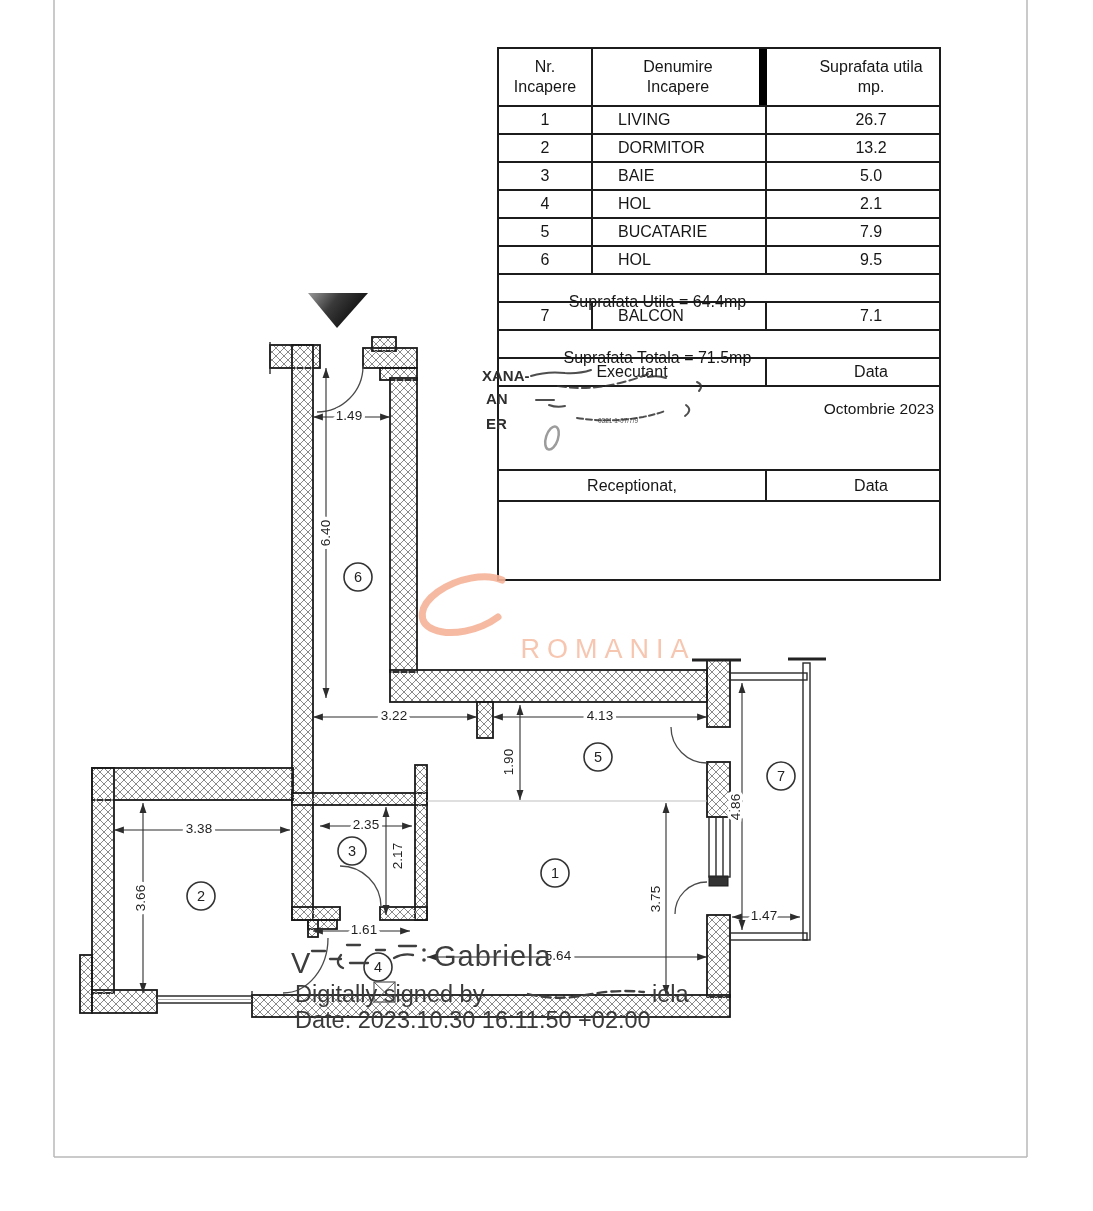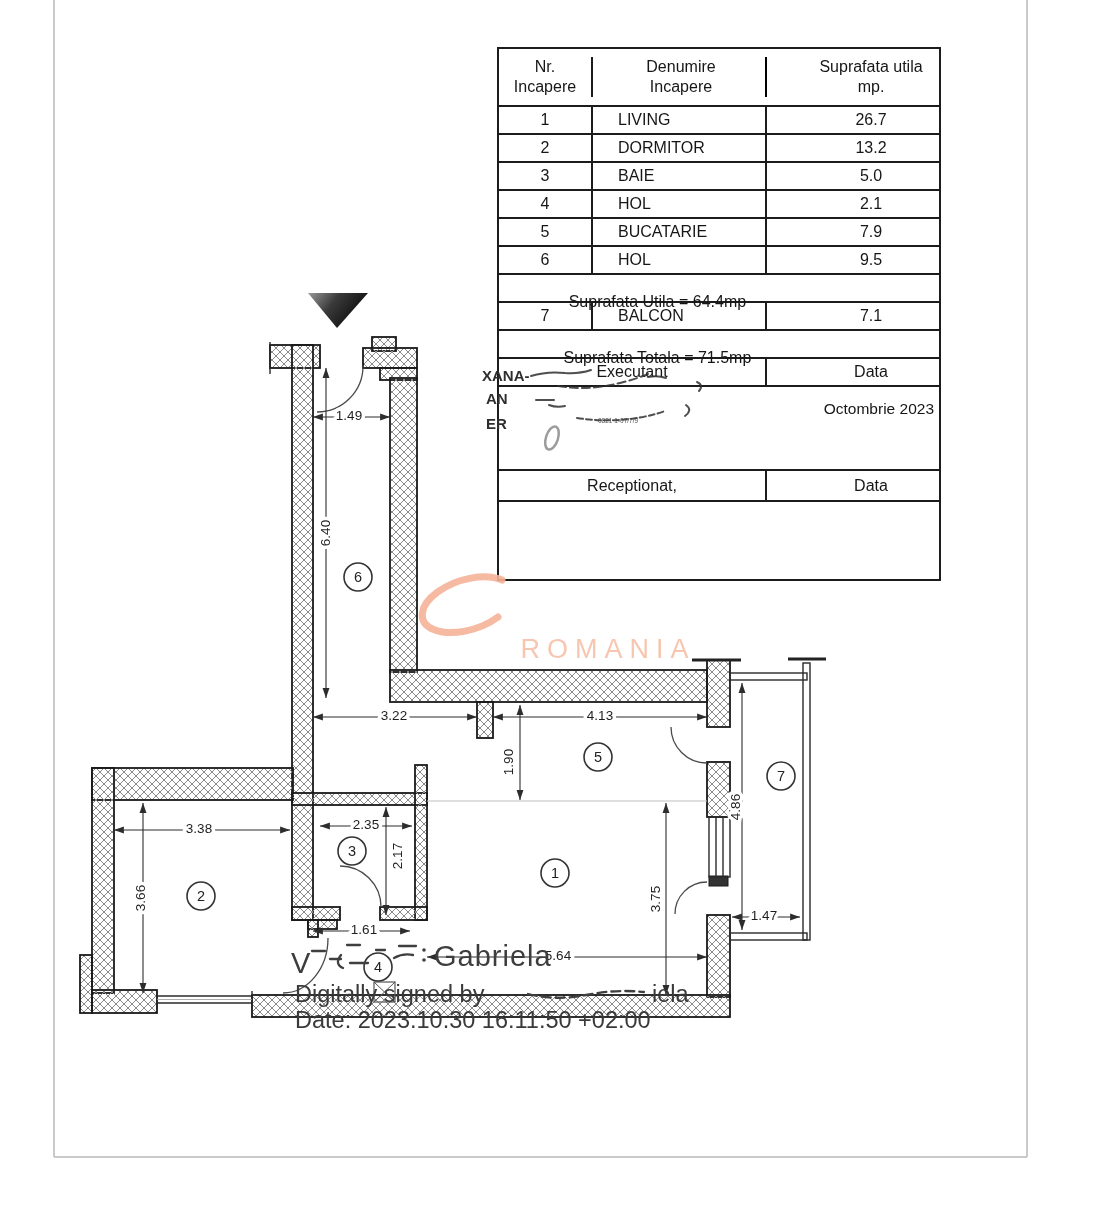--- a/index.html
+++ b/index.html
@@ -2,25 +2,25 @@
 <html><head>
 <meta charset="utf-8">
 <style>
   html,body{margin:0;padding:0;background:#fff;}
   body{width:1093px;height:1211px;position:relative;font-family:"Liberation Sans",sans-serif;overflow:hidden;}
 
   
   .rt{position:absolute;left:497px;top:47px;width:440px;border:2px solid #1c1c1c;
       font-size:16px;color:#161616;background:transparent;}
   .tr{display:flex;border-top:2px solid #1c1c1c;}
-  .tr:first-child{border-top:none;align-items:center;}
+  .tr:first-child{border-top:none;}
   .cell{display:flex;align-items:center;justify-content:center;}
   .c1{width:92px;border-right:2px solid #1c1c1c;}
   .c2{flex:1;border-right:2px solid #1c1c1c;justify-content:flex-start;padding-left:25px;}
-  .c2h{flex:1;border-right:2px solid #000000;justify-content:center;padding-left:4px;}
+  .c2h{flex:1;border-right:8px solid #000000;justify-content:center;padding-left:4px;}
   .c3{width:136px;margin-left:36px;}
   .hdr{height:56px;}
   .hdr .stack{display:flex;flex-direction:column;align-items:center;line-height:20px;justify-content:center;}
   .drow{height:26px;}
   .mrow{height:26px;}
   .merged{flex:1;display:flex;align-items:center;margin-top:27px;}
   .merged .ctr{width:72%;text-align:center;}
   .c12{flex:1;border-right:2px solid #1c1c1c;display:flex;align-items:center;justify-content:center;}
   .bigrow{height:82px;position:relative;padding-left:38px;}
   .odate{position:absolute;right:5px;top:13px;font-size:15.5px;}

